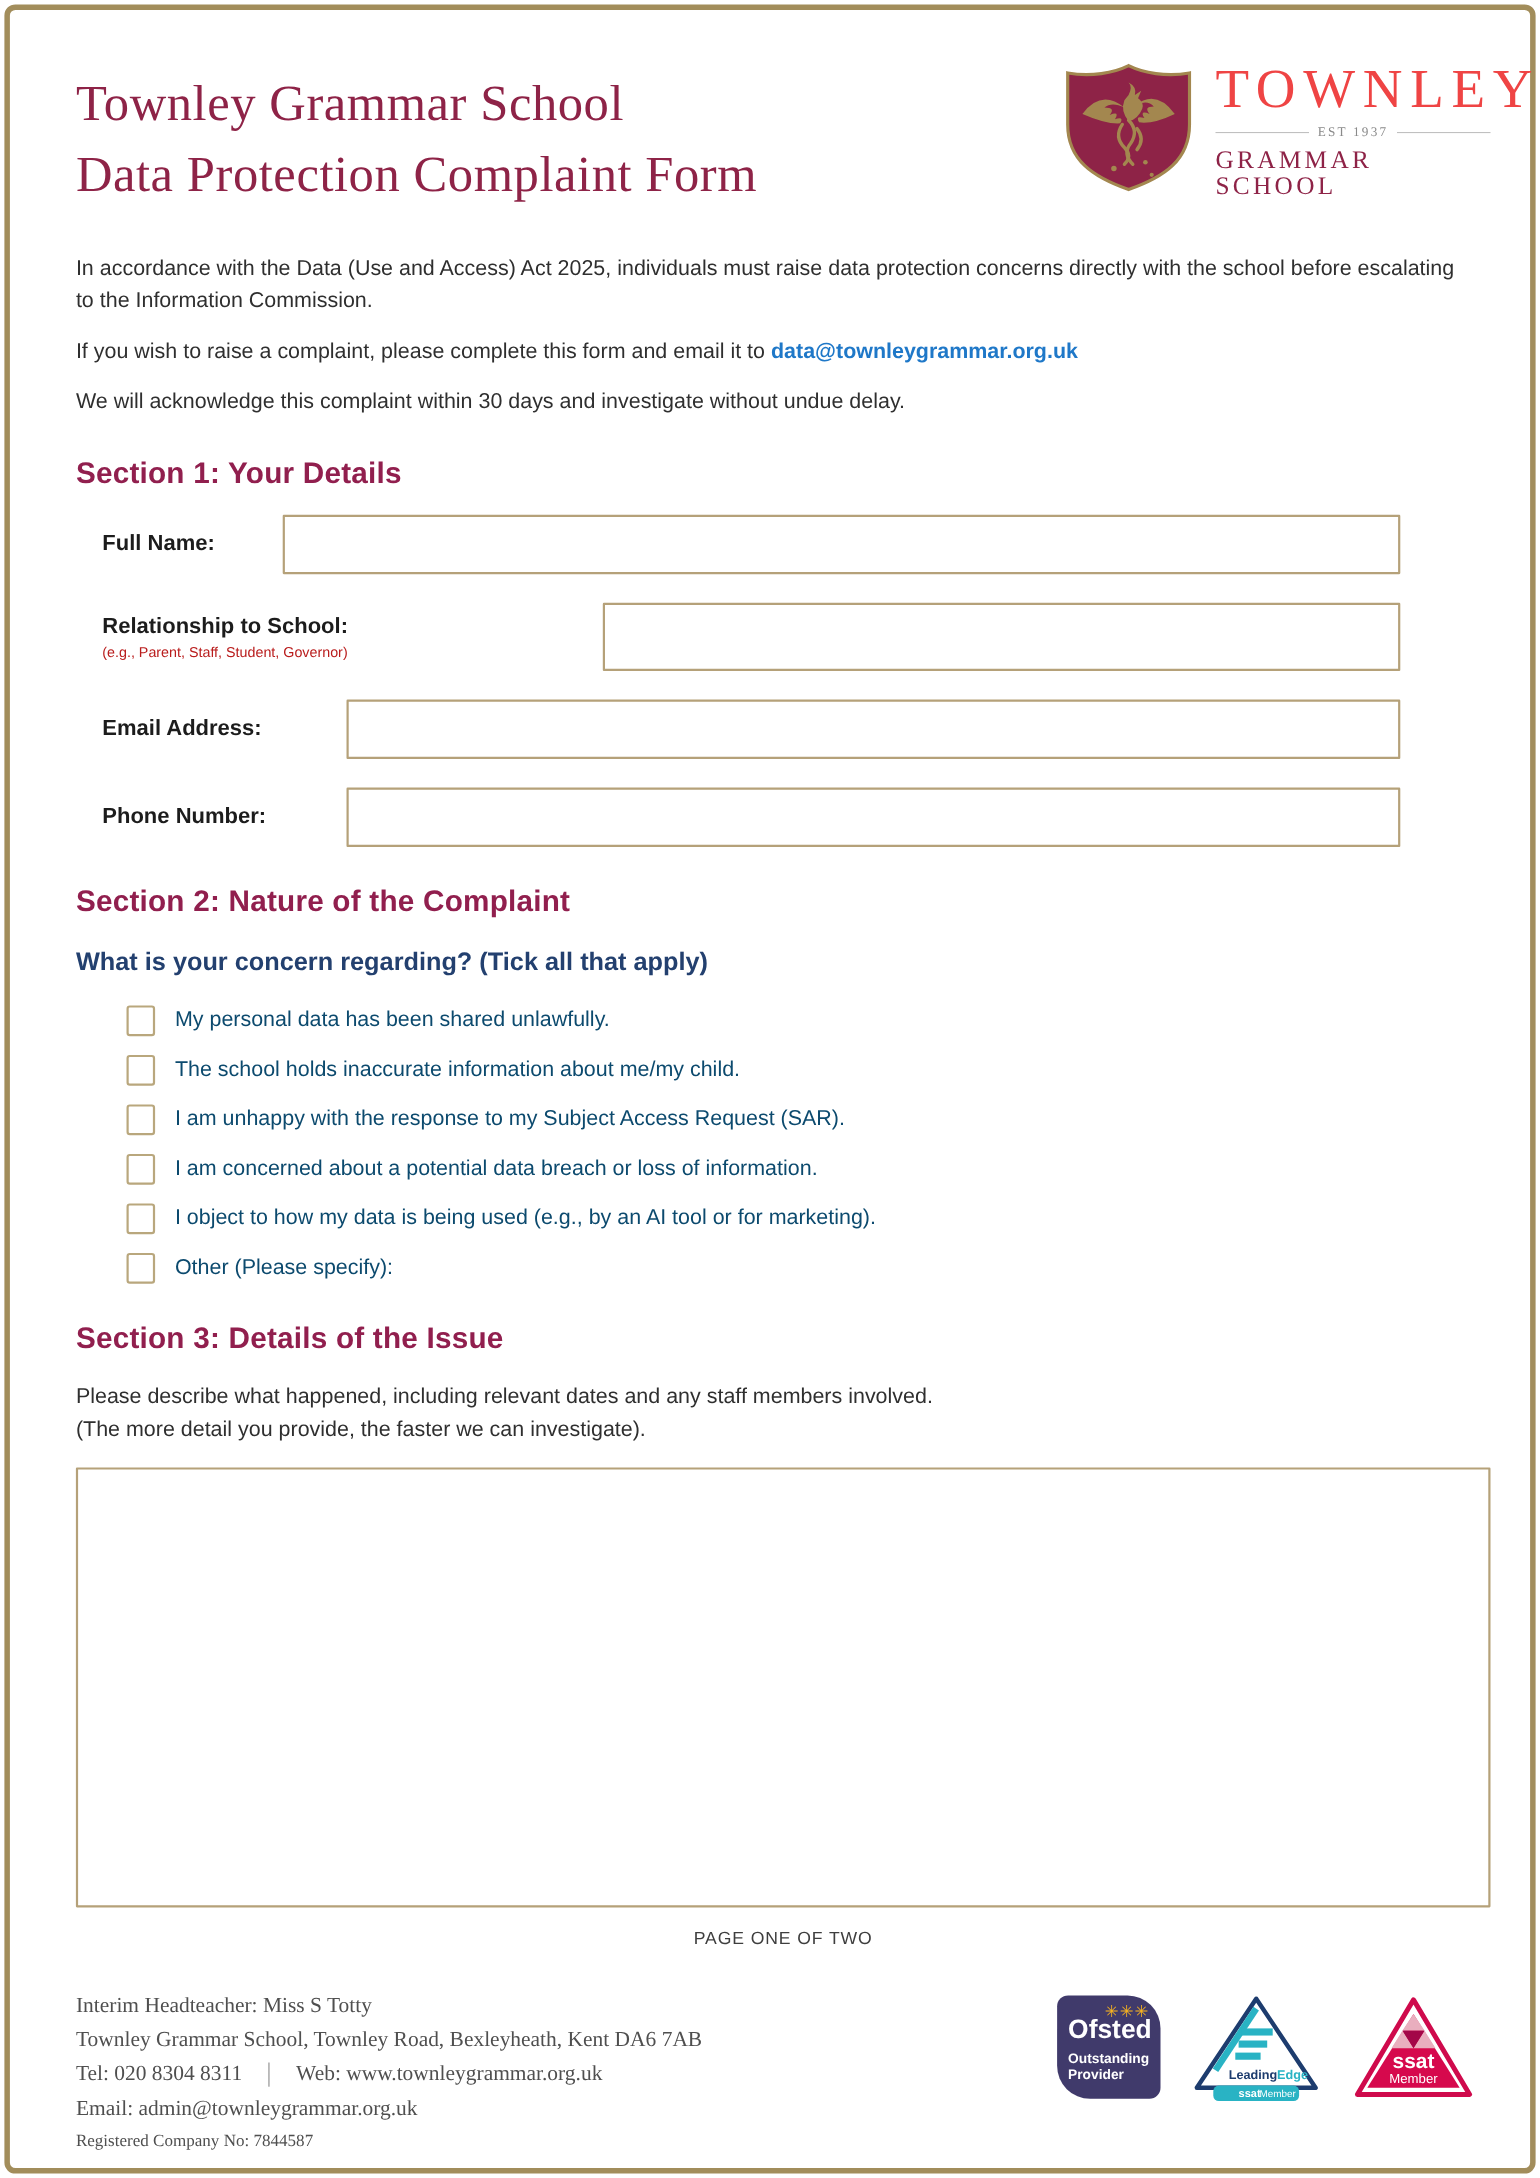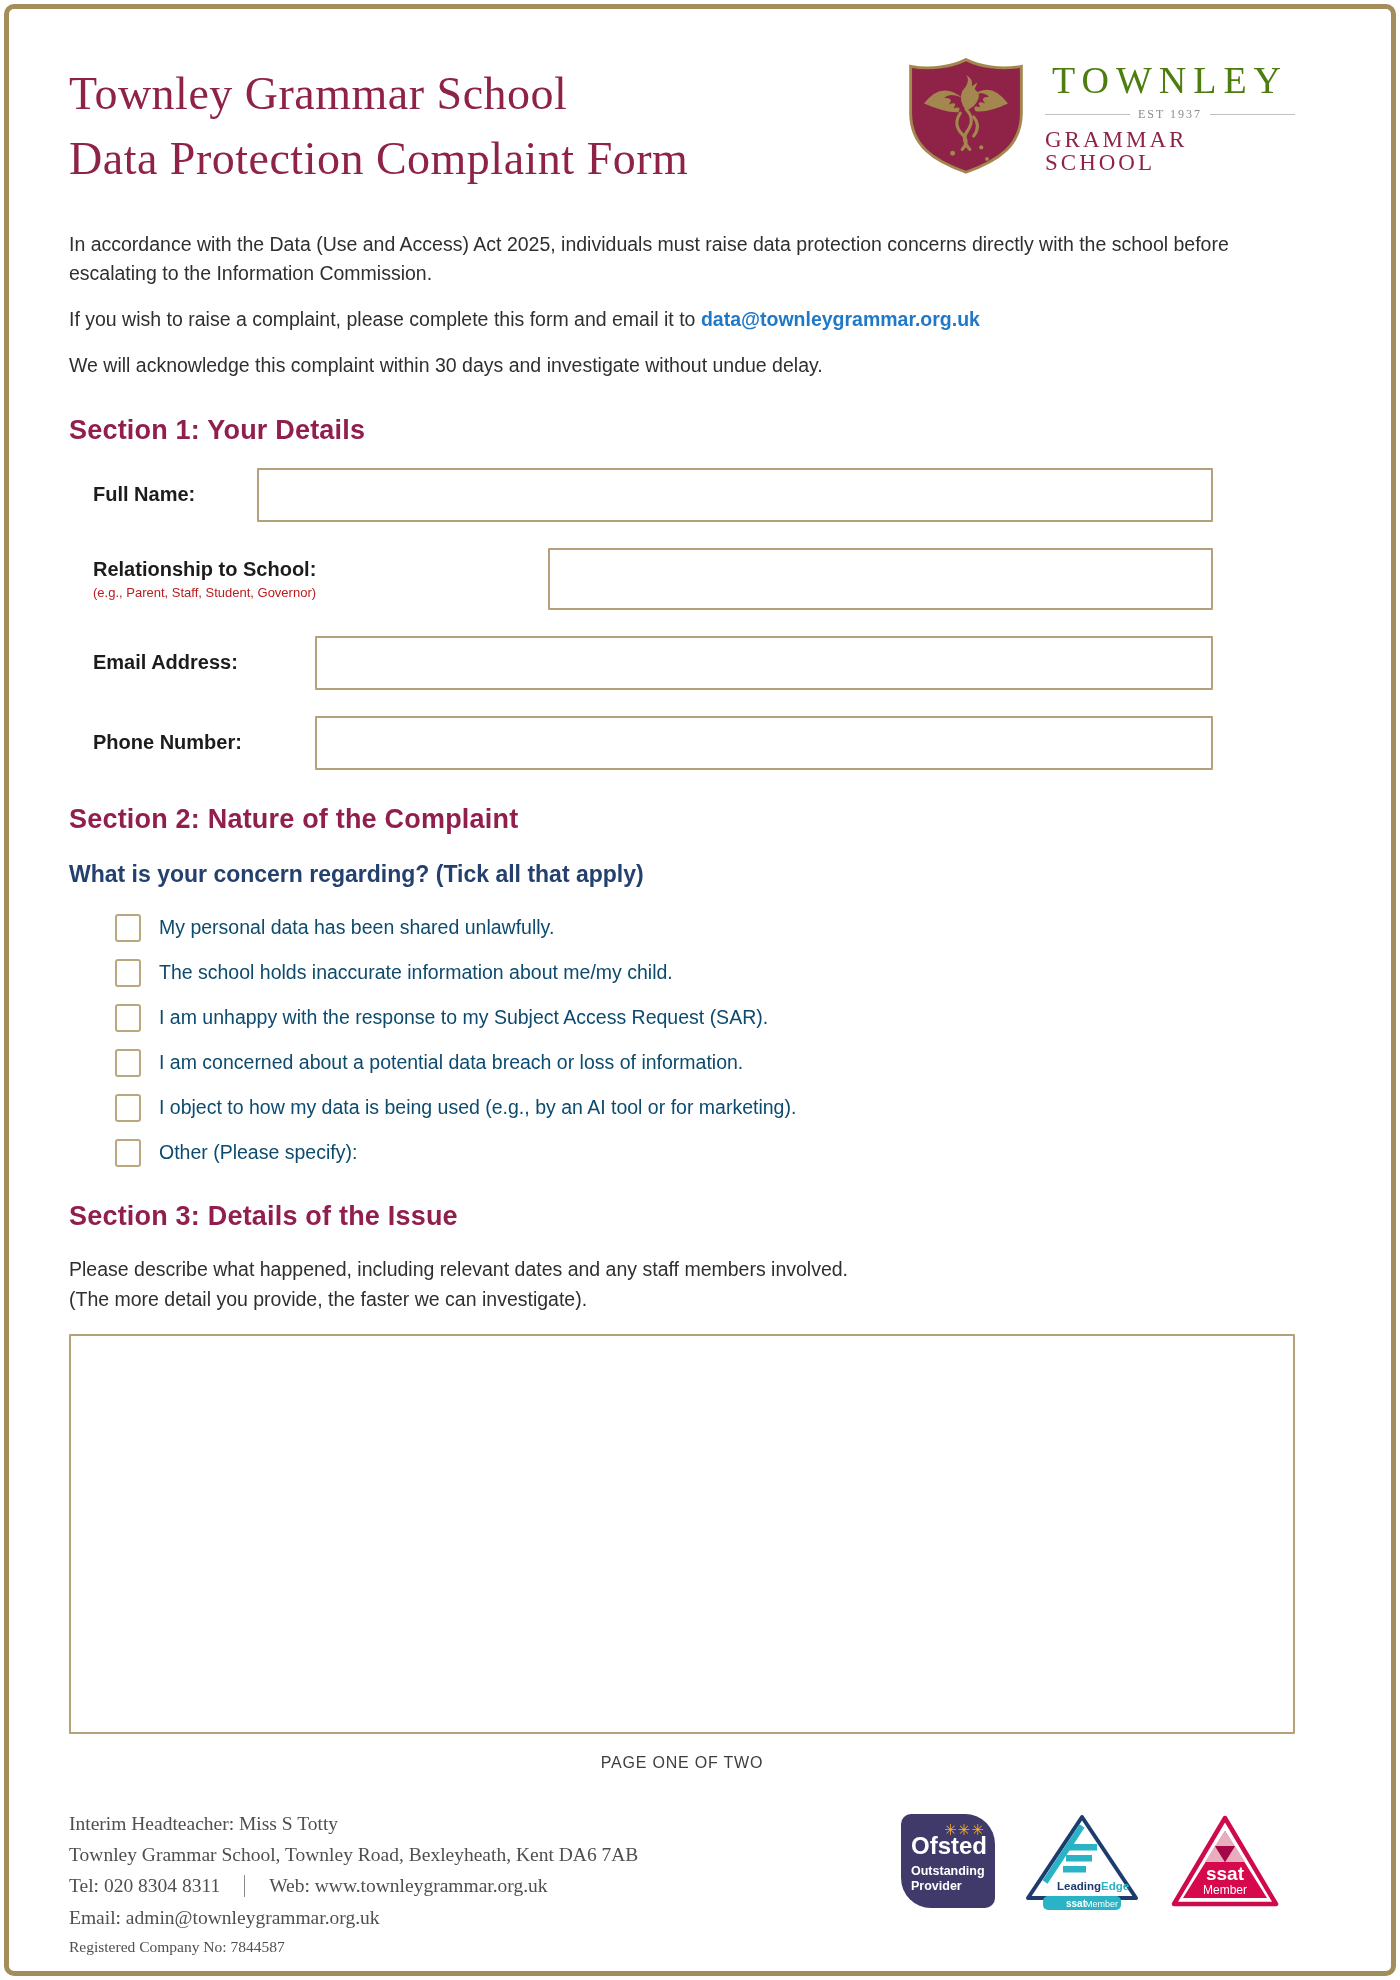--- a/index.html
+++ b/index.html
@@ -9,39 +9,39 @@
     font-family: "Liberation Sans", sans-serif;
     color: #2f2f2f;
     overflow: hidden;
   }
   .page {
     width: 1392px; height: 1972px;
     margin: 4px;
     border: 5px solid #a28d5b;
     border-radius: 10px;
     background: #ffffff;
-    padding: 40px 96px 20px 60px;
+    padding: 40px 36px 20px 60px;
   }
 
   
   .header { display: flex; justify-content: space-between; align-items: flex-start; }
   .title {
     font-family: "Liberation Serif", serif;
     font-weight: normal;
     color: #8e2347;
     font-size: 46px;
     line-height: 1.42;
     margin: 12px 0 0 0;
     letter-spacing: 0.5px;
   }
   .brand { display: flex; align-items: center; gap: 16px; margin-top: 4px; }
   .brand-text { width: 250px; }
   .brand-name {
     font-family: "Liberation Serif", serif;
-    color: #4d7c0f; font-size: 38px; letter-spacing: 7px; line-height: 1; text-align: center;
+    color: #ef4444; font-size: 50px; letter-spacing: 7px; line-height: 1; text-align: center;
   }
   .brand-est {
     display: flex; align-items: center; gap: 8px;
     color: #8a8a8a; font-family: "Liberation Serif", serif;
     font-size: 12px; letter-spacing: 2px; margin: 8px 0 6px 0;
   }
   .brand-est .rule { flex: 1; height: 1px; background: #c0c0c0; }
   .brand-sub {
     font-family: "Liberation Serif", serif;
     color: #8e2347; font-size: 23px; letter-spacing: 3px; line-height: 1;

